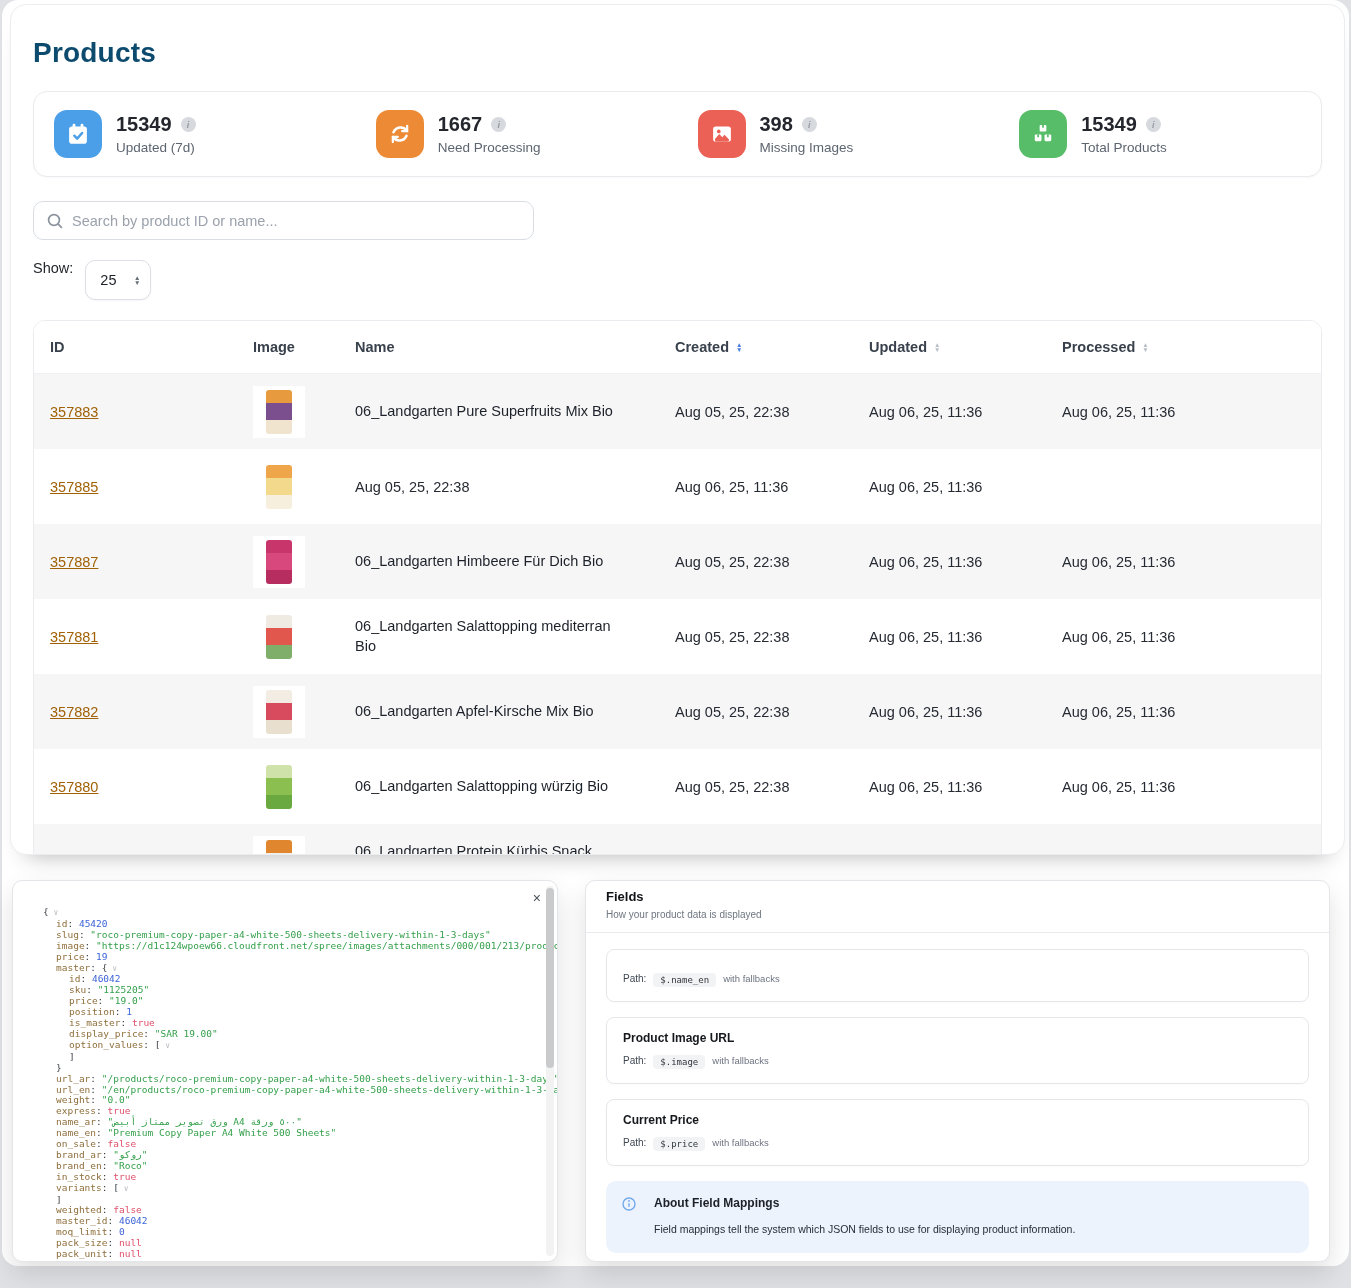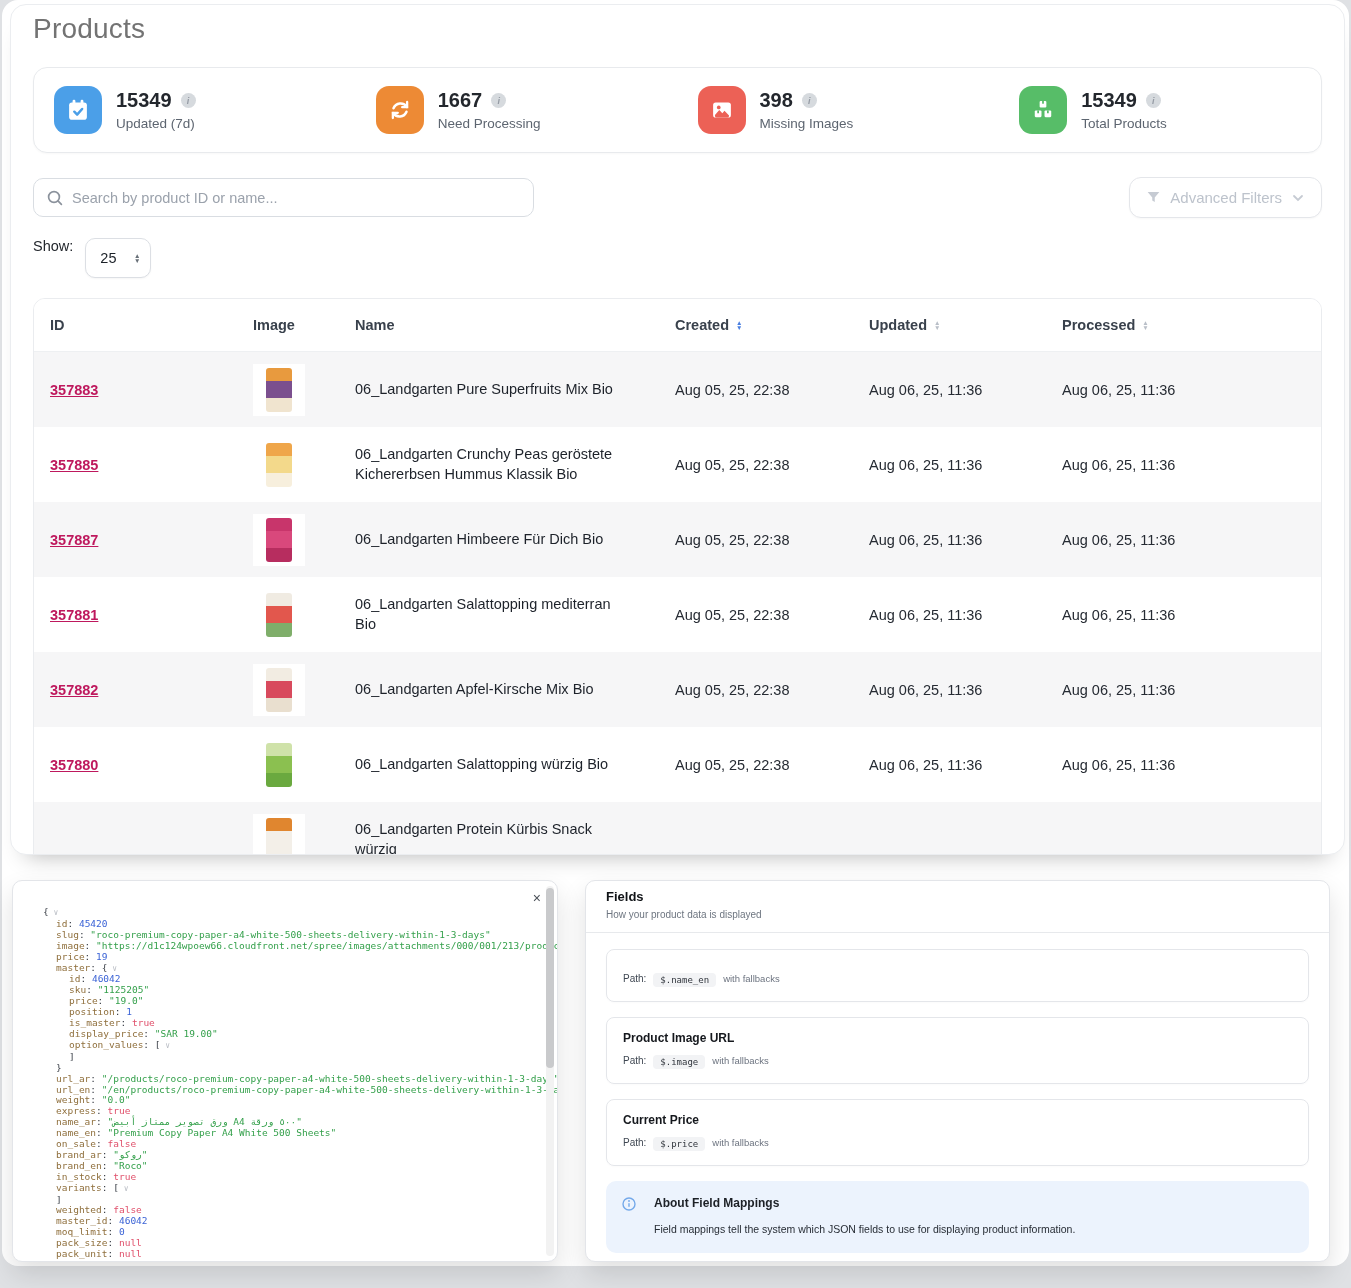--- a/index.html
+++ b/index.html
@@ -14,21 +14,21 @@
     position:absolute; left:2px; top:0; width:1347px; height:1266px;
     background:#fff; border-radius:16px;
   }
   
   .main-card {
     position:absolute; left:8px; top:4px; width:1335px; height:851px;
     background:#fff; border:1px solid #ebedf0; border-radius:16px;
     box-shadow:0 16px 22px -16px rgba(0,0,0,.30);
     overflow:hidden; padding:0 22px;
   }
-  .page-title { font-size:28px; font-weight:400; color:#737373; margin-top:8px; letter-spacing:.2px; }
+  .page-title { font-size:28px; font-weight:700; color:#0c4a6e; margin-top:32px; letter-spacing:.2px; }
   .stats-bar {
     margin-top:22px; border:1px solid #e8eaed; border-radius:14px; height:86px;
     display:flex; align-items:center; box-shadow:0 1px 2px rgba(0,0,0,.03); background:#fff;
   }
   .stat { flex:1; display:flex; align-items:center; gap:14px; padding-left:20px; }
   .stat-icon { width:48px; height:48px; border-radius:13px; display:flex; align-items:center; justify-content:center; flex:0 0 auto; }
   .stat-value-row { font-size:20px; font-weight:700; color:#23272d; display:flex; align-items:center; gap:9px; }
   .info-badge { width:15px; height:15px; border-radius:50%; background:#d6dade; color:#959ba4; font-size:9px; font-weight:700;
     display:inline-flex; align-items:center; justify-content:center; font-style:italic; }
   .stat-label { font-size:13.5px; color:#5d6570; margin-top:4px; font-weight:400; }
@@ -53,21 +53,21 @@
   
   .table-card { margin-top:20px; border:1px solid #eaecef; border-radius:12px 12px 0 0; overflow:hidden; background:#fff; }
   .thead, .trow { display:grid; grid-template-columns:219px 102px 320px 194px 193px 1fr; align-items:center; }
   .thead { height:53px; border-bottom:1px solid #eef0f2; font-size:14.5px; font-weight:700; color:#39414c; background:#fff; }
   .col-id { padding-left:16px; }
   .th-sort { display:flex; align-items:center; gap:7px; }
   .sort-arrows { display:flex; flex-direction:column; font-size:6.5px; line-height:5.5px; color:#b9bfc8; }
   .sort-arrows.active { color:#4a7fe0; }
   .trow { min-height:75px; font-size:14.5px; color:#262b33; }
   .trow:nth-child(odd) { background:#f6f6f7; }
-  .id-link { color:#be185d; text-decoration:underline; cursor:pointer;font-weight:bold; }
+  .id-link { color:#a16207; text-decoration:underline; cursor:pointer; }
   .thumb-wrap { width:52px; height:52px; background:#fff; display:flex; align-items:center; justify-content:center; }
   .thumb { width:26px; height:44px; border-radius:3px; }
   .pname { color:#1d222a; line-height:1.32; padding-right:40px; }
 
   
   .json-panel {
     position:absolute; left:10px; top:880px; width:546px; height:382px;
     background:#fff; border:1px solid #e3e5e9; border-radius:10px;
     box-shadow:0 12px 26px rgba(0,0,0,.12); padding:12px 18px 0 20px; overflow:hidden;
   }
@@ -185,33 +185,20 @@
     <div class="search-row">
       <div class="search-box">
         <span style="display:flex;">
           <svg width="18" height="18" viewBox="0 0 18 18" fill="none" stroke="#8b929c" stroke-width="1.7" stroke-linecap="round">
               <circle cx="8" cy="8" r="5.4"></circle>
               <path d="M12.2 12.2 L15.4 15.4"></path>
             </svg>
         </span>
         <input type="text" placeholder="Search by product ID or name..." style="">
       </div>
-      <button class="adv-btn">
-        <span style="display:flex;">
-          <svg width="15" height="15" viewBox="0 0 18 18">
-              <path d="M2 2.5 h14 l-5.5 6.4 v5.6 l-3 -2 v-3.6 z" fill="#c6cbd3"></path>
-            </svg>
-        </span>
-        <span>Advanced Filters</span>
-        <span style="display:flex;">
-          <svg width="14" height="14" viewBox="0 0 14 14" fill="none" stroke="#c6cbd3" stroke-width="1.8" stroke-linecap="round">
-              <path d="M3 5 l4 4 4 -4"></path>
-            </svg>
-        </span>
-      </button>
     </div>
 
     <div class="showing-row">
       <div class="show-group">
         <span class="show-label">Show:</span>
         <div class="page-size-select">
           <span>25</span>
           <span class="stepper">
               <span>▲</span>
               <span>▼</span>
@@ -261,21 +248,20 @@
     <div>Aug 06, 25, 11:36</div>
   </div>
 
   <div class="trow">
     <div class="col-id"><a class="id-link">357885</a></div>
     <div>
               <div class="thumb-wrap">
                 <div class="thumb" style="background: linear-gradient(rgb(239, 166, 74) 0%, rgb(239, 166, 74) 30%, rgb(243, 217, 139) 30%, rgb(243, 217, 139) 68%, rgb(247, 239, 221) 68%);"></div>
               </div>
             </div>
-    <div class="pname">06_Landgarten Crunchy Peas geröstete Kichererbsen Hummus Klassik Bio</div>
     <div>Aug 05, 25, 22:38</div>
     <div>Aug 06, 25, 11:36</div>
     <div>Aug 06, 25, 11:36</div>
   </div>
 
   <div class="trow">
     <div class="col-id"><a class="id-link">357887</a></div>
     <div>
               <div class="thumb-wrap">
                 <div class="thumb" style="background: linear-gradient(rgb(200, 53, 107) 0%, rgb(200, 53, 107) 30%, rgb(217, 72, 124) 30%, rgb(217, 72, 124) 68%, rgb(183, 45, 95) 68%);"></div>

